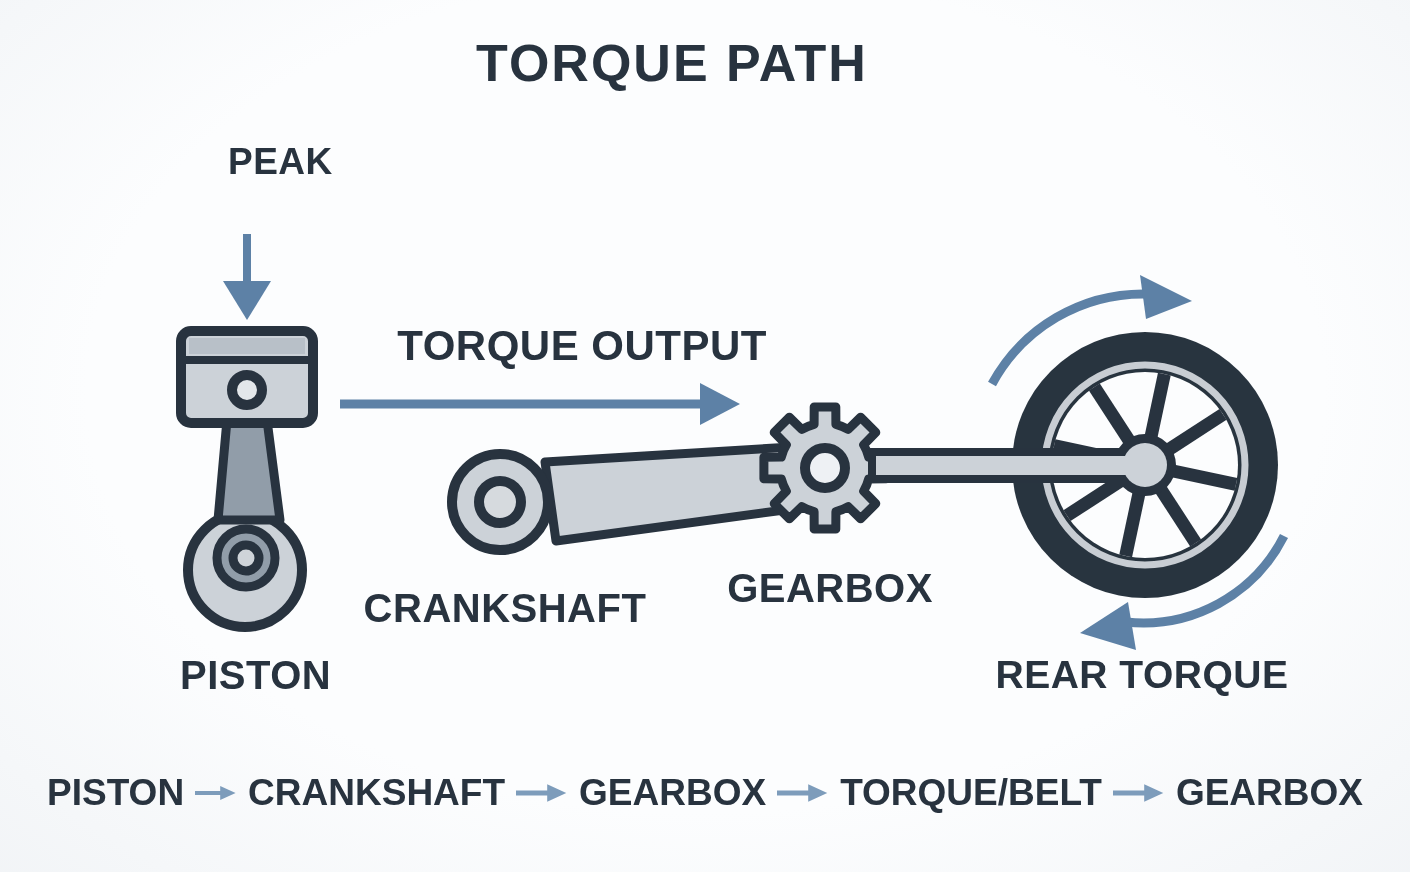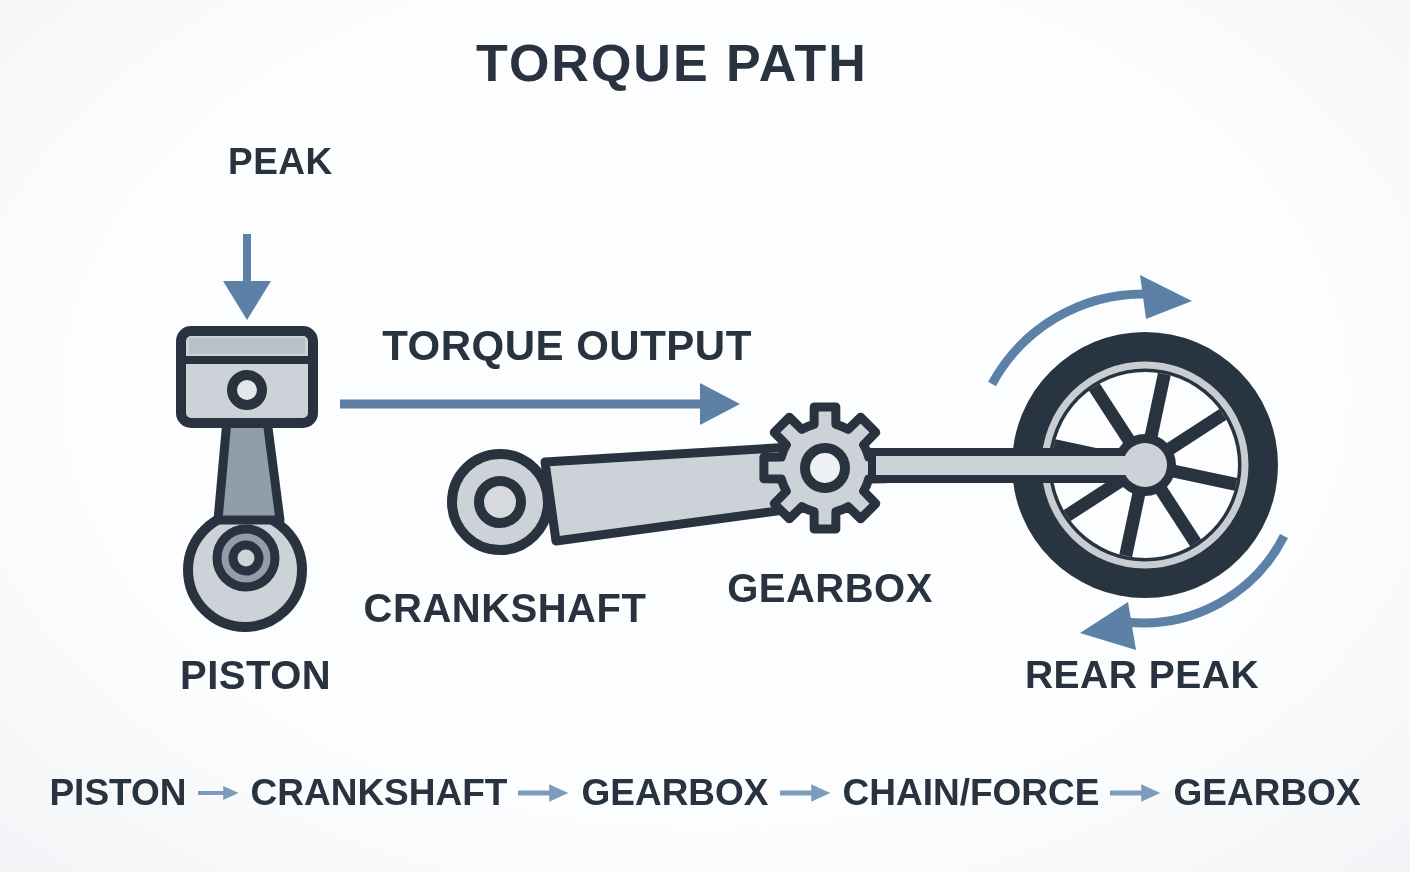--- a/index.html
+++ b/index.html
@@ -21,21 +21,21 @@
     background:radial-gradient(ellipse at 50% 45%, var(--background) 62%, #eef1f4 115%);
     position:relative;
     color:var(--ink);
   }
   .stage{position:absolute;inset:0;}
   svg.diagram{position:absolute;inset:0;}
 
   .label{position:absolute;font-weight:700;color:var(--ink);white-space:nowrap;}
   .title{left:342px;top:33px;width:660px;text-align:center;font-size:52px;letter-spacing:2px;}
   .peak-force{left:192px;top:140px;font-size:37px;line-height:44px;letter-spacing:.5px;margin-left:36px;}
-  .torque-output{left:367px;top:322px;width:400px;text-align:center;font-size:42px;letter-spacing:.5px;}
+  .torque-output{left:367px;top:322px;width:400px;text-align:right;font-size:42px;letter-spacing:.5px;}
   .piston-label{left:180px;top:653px;font-size:40px;letter-spacing:.5px;}
   .crankshaft-label{left:305px;top:586px;width:400px;text-align:center;font-size:40px;letter-spacing:.5px;}
   .gearbox-label{left:630px;top:566px;width:400px;text-align:center;font-size:40px;letter-spacing:.5px;}
   .rear-wheel-label{left:942px;top:653px;width:400px;text-align:center;font-size:39px;letter-spacing:.5px;}
 
   .flow-row{
     position:absolute;left:0;right:0;top:772px;
     display:flex;justify-content:center;align-items:center;gap:11px;
     font-weight:700;font-size:37px;letter-spacing:0;color:var(--ink);white-space:nowrap;
   }
@@ -134,35 +134,35 @@
   </div>
 
   <div class="label torque-output">TORQUE OUTPUT</div>
 
   <div class="label piston-label">PISTON</div>
 
   <div class="label crankshaft-label">CRANKSHAFT</div>
 
   <div class="label gearbox-label">GEARBOX</div>
 
-  <div class="label rear-wheel-label">REAR PEAK</div>
+  <div class="label rear-wheel-label">REAR TORQUE</div>
 
   <div class="flow-row">
     <span>PISTON</span>
     <svg class="flow-arrow small" viewBox="0 0 60 26">
         <path d="M0 10 H36 V3 L58 13 L36 23 V16 H0 Z"></path>
       </svg>
     <span>CRANKSHAFT</span>
     <svg class="flow-arrow" viewBox="0 0 60 26">
         <path d="M0 10 H36 V3 L58 13 L36 23 V16 H0 Z"></path>
       </svg>
     <span>GEARBOX</span>
     <svg class="flow-arrow" viewBox="0 0 60 26">
         <path d="M0 10 H36 V3 L58 13 L36 23 V16 H0 Z"></path>
       </svg>
-    <span>CHAIN/FORCE</span>
+    <span>TORQUE/BELT</span>
     <svg class="flow-arrow" viewBox="0 0 60 26">
         <path d="M0 10 H36 V3 L58 13 L36 23 V16 H0 Z"></path>
       </svg>
     <span>GEARBOX</span>
   </div>
 
 </div>
 
 </body></html>

